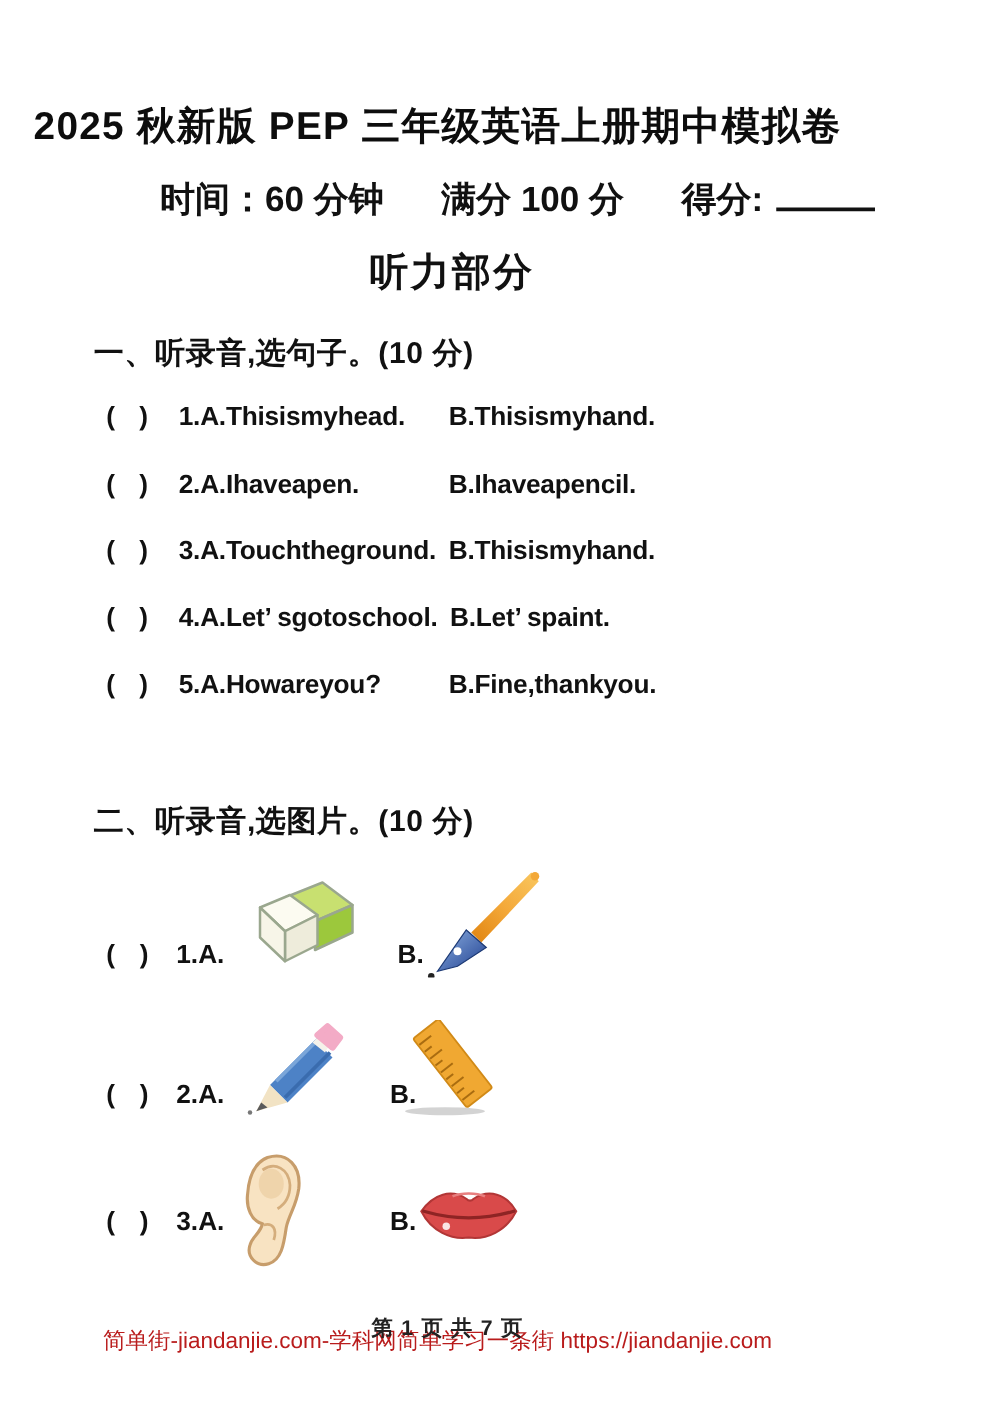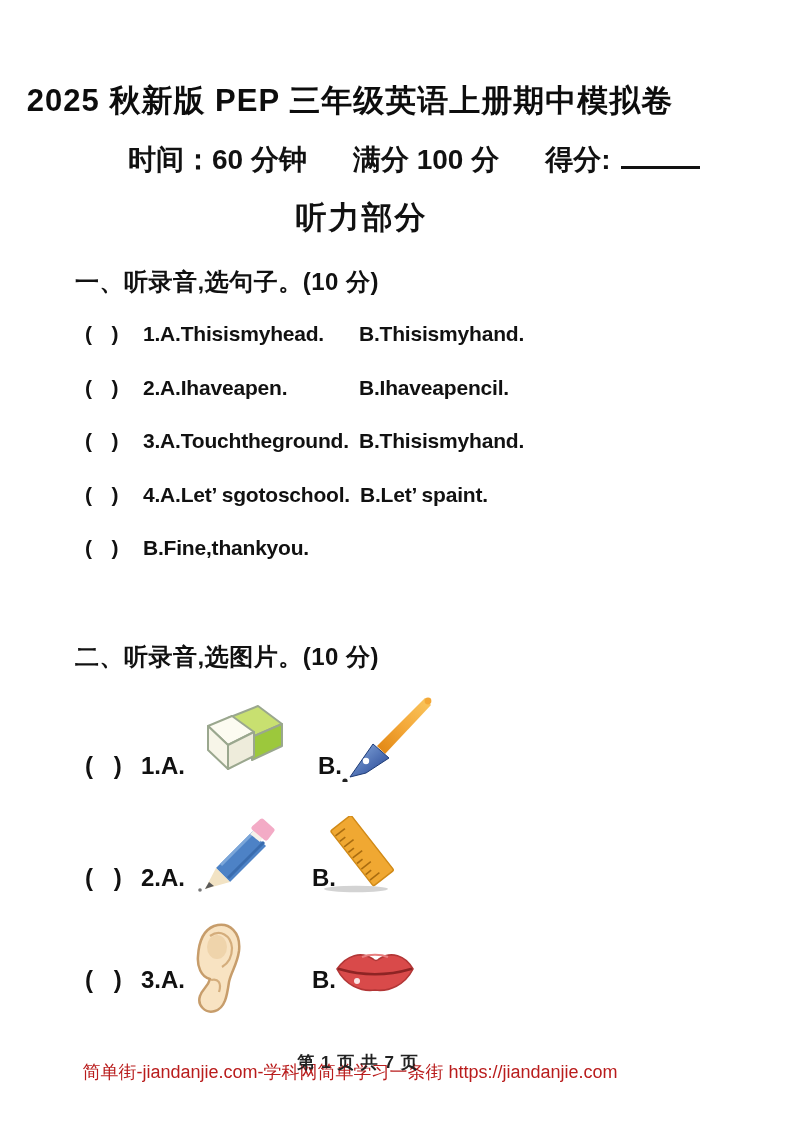--- a/index.html
+++ b/index.html
@@ -50,21 +50,21 @@
   }
   .bk{
     display:inline-block;width:58px;
     word-spacing:14px;
   }
   .optA{
     display:inline-block;min-width:206px;padding-right:10px;
   }
   .pic-label{
     position:absolute;
-    font-size:24px;font-weight:bold;white-space:nowrap;
+    font-size:21px;font-weight:bold;white-space:nowrap;
   }
   .pic-label .bk{width:56px;}
   .img-box{position:absolute;}
   .img-box svg{display:block;width:100%;height:100%;}
   .page-info{
     position:absolute;left:0;right:0;top:1051px;
     text-align:center;
     font-size:17px;font-weight:bold;color:#222;
     z-index:2;letter-spacing:1px;margin-left:16px;
   }
@@ -111,20 +111,21 @@
       <span class="optA">3.A.Touchtheground.</span>
       <span class="optB">B.Thisismyhand.</span>
     </div>
     <div class="q-row">
       <span class="bk">( )</span>
       <span class="optA">4.A.Let’ sgotoschool.</span>
       <span class="optB">B.Let’ spaint.</span>
     </div>
     <div class="q-row">
       <span class="bk">( )</span>
+      <span class="optA">5.A.Howareyou?</span>
       <span class="optB">B.Fine,thankyou.</span>
     </div>
   </div>
 
   <div class="sec-heading sec2">二、听录音,选图片。(10 分)</div>
 
   <div class="pic-label" style="left:85px;top:752px;">
     <span class="bk">( )</span><span>1.A.</span>
   </div>
   <div class="img-box" style="left:196px;top:698px;width:96px;height:80px;">

